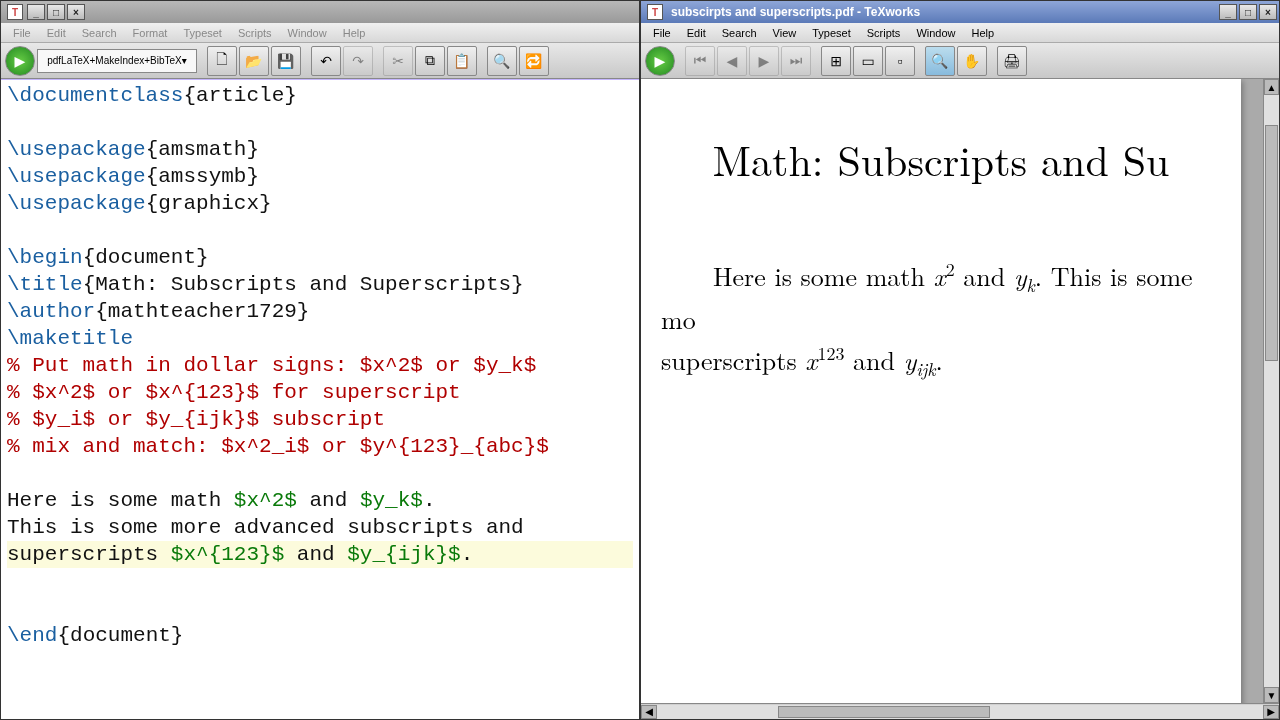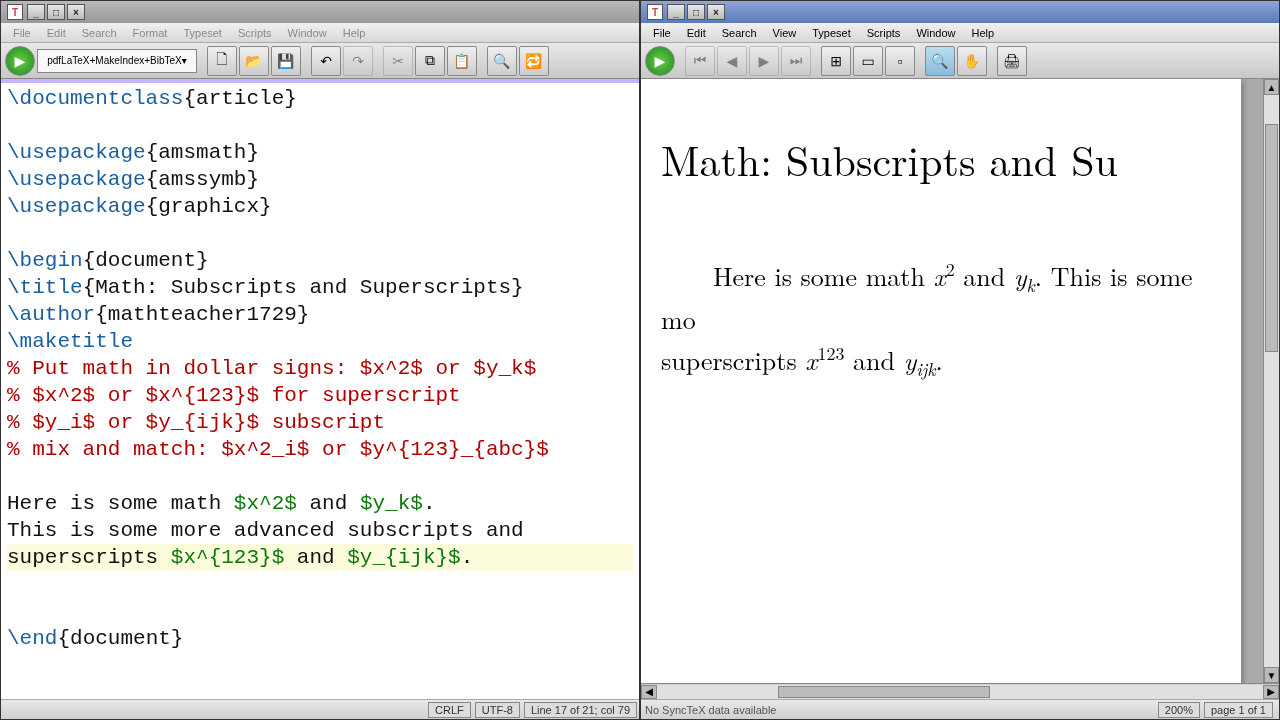--- a/index.html
+++ b/index.html
@@ -23,38 +23,38 @@
 
 
 .toolbar { height:36px; background:linear-gradient(#e8e8e8,#c8c8c8); display:flex; align-items:center; padding:0 4px; gap:2px; border-bottom:1px solid #888; }
 .tbtn { width:30px; height:30px; background:linear-gradient(#f0f0f0,#ccc); border:1px solid #888; border-radius:2px; display:flex; align-items:center; justify-content:center; cursor:pointer; font-size:14px; }
 .tbtn.play { background:radial-gradient(#6c4,#282); color:#fff; border-radius:15px; }
 .tbtn.disabled { opacity:0.4; }
 .typeset-select { height:24px; width:160px; font-size:10px; border:1px solid #888; background:#f8f8f8; padding:0 2px; display:flex; align-items:center; justify-content:center; }
 .tsep { width:6px; }
 
 
-.editor-wrap { flex:1; background:#fff; position:relative; overflow:hidden; border-top:4px solid #c4b5fd; }
+.editor-wrap { flex:1; background:#fff; position:relative; overflow:hidden; border-top:1px solid #c4b5fd; }
 .editor { font-family:"Courier New",monospace; font-size:21px; line-height:27px; padding:2px 6px; white-space:pre; color:#111; }
 .editor .cmd { color:#1a5fa0; }
 .editor .grp { color:#111; }
 .editor .cmt { color:#b00000; }
 .editor .math { color:#0a7a0a; }
 .editor .hl-line { background:#fcfbdc; display:inline-block; width:100%; }
 
 
 .statusbar { height:20px; background:linear-gradient(#e8e8e8,#d0d0d0); border-top:1px solid #aaa; display:flex; align-items:center; font-size:11px; color:#333; }
 .statusbar .cell { border:1px solid #888; padding:1px 6px; margin:0 2px; background:#ddd; }
 .statusbar .spacer { flex:1; }
 
 
 .pdf-wrap { flex:1; background:#aaa; position:relative; display:flex; flex-direction:column; }
 .pdf-scroll { flex:1; overflow:hidden; position:relative; background:#aaa; }
 .pdf-page { position:absolute; left:0; top:0; width:600px; height:820px; background:#fff; box-shadow:2px 2px 6px rgba(0,0,0,0.3); font-family:"Latin Modern Roman","CMU Serif",Georgia,serif; color:#000; padding:30px 20px; }
-.pdf-title { font-size:42px; text-align:left; margin-top:20px; }
+.pdf-title { font-size:42px; text-align:center; margin-top:20px; }
 .pdf-author { font-size:32px; text-align:center; margin-top:36px; }
 .pdf-date { font-size:32px; text-align:center; margin-top:28px; }
 .pdf-body { font-size:26px; line-height:34px; margin-top:64px; }
 .pdf-body .sup { font-size:18px; vertical-align:super; }
 .pdf-body .sub { font-size:18px; vertical-align:sub; font-style:italic; }
 .pdf-body .mi { font-style:italic; }
 .hscroll { height:16px; background:#d0d0d0; display:flex; align-items:center; border-top:1px solid #888; }
 .hscroll .arrow { width:16px; height:14px; background:#bbb; border:1px solid #888; display:flex; align-items:center; justify-content:center; font-size:10px; }
 .hscroll .track { flex:1; height:14px; background:#e0e0e0; position:relative; }
 .hscroll .thumb { position:absolute; left:20%; width:35%; height:12px; top:1px; background:#bbb; border:1px solid #888; }
@@ -127,31 +127,26 @@
 <span class="cmt">% mix and match: $x^2_i$ or $y^{123}_{abc}$</span>
 
 <span>Here is some math </span><span class="math">$x^2$</span><span> and </span><span class="math">$y_k$</span><span>.</span>
 <span>This is some more advanced subscripts and </span>
 <span class="hl-line"><span>superscripts </span><span class="math">$x^{123}$</span><span> and </span><span class="math">$y_{ijk}$</span><span>.</span></span>
 
 
 <span class="cmd">\end</span><span class="grp">{document}</span>
 </div>
   </div>
-  <div class="statusbar">
-    <div class="spacer"></div>
-    <div class="cell">CRLF</div>
-    <div class="cell">UTF-8</div>
-    <div class="cell">Line 17 of 21; col 79</div>
-  </div>
 </div>
 
 <div class="window right">
   <div class="titlebar">
     <div class="appicon">T</div>
+    <div class="title-text">subscirpts and superscripts.pdf - TeXworks</div>
     <div class="winbtns">
       <div class="wbtn">_</div>
       <div class="wbtn">□</div>
       <div class="wbtn">×</div>
     </div>
   </div>
   <div class="menubar">
     <span class="mitem">File</span>
     <span class="mitem">Edit</span>
     <span class="mitem">Search</span>
@@ -196,19 +191,13 @@
       </div>
     </div>
     <div class="hscroll">
       <div class="arrow">◀</div>
       <div class="track">
           <div class="thumb"></div>
         </div>
       <div class="arrow">▶</div>
     </div>
   </div>
-  <div class="statusbar-r">
-    <span>No SyncTeX data available</span>
-    <div class="spacer" style="flex:1"></div>
-    <div class="cell">200%</div>
-    <div class="cell">page 1 of 1</div>
-  </div>
 </div>
 
 </body></html>

